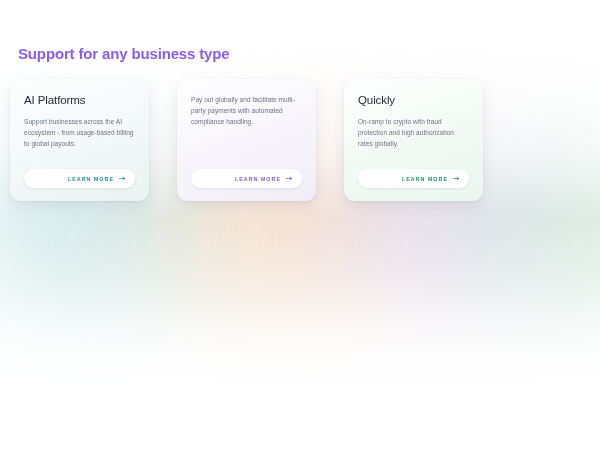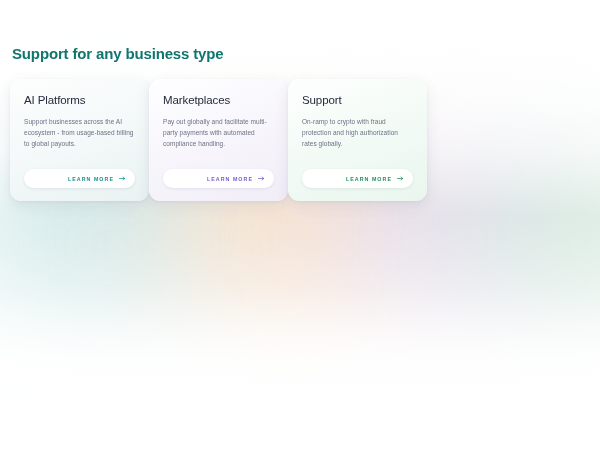--- a/index.html
+++ b/index.html
@@ -74,30 +74,30 @@
   #page {
     position: relative;
     z-index: 2;
     width: 600px;
     height: 450px;
     padding: 0 10px;
   }
 
   #page-title {
     margin-top: 45px;
-    margin-left: 2px;
+    margin-left: 8px;
     font-size: 15px;
     font-weight: bold;
-    color: #0f766e;
+    color: #8b5cf6;
     letter-spacing: -0.15px;
   }
 
   #card-grid {
     display: flex;
-    gap: 0;
+    gap: 28px;
     margin-top: 17px;
   }
 
   .card {
     position: relative;
     width: 139px;
     height: 122px;
     border-radius: 11px;
     padding: 15px 14px 0 14px;
     box-shadow: 0 5px 14px rgba(60,70,100,.10),
@@ -184,34 +184,33 @@
         <span class="learn-arrow">
           <svg width="7" height="5" viewBox="0 0 7 5" fill="none">
             <path d="M0.5 2.5 H5.6 M4 1 L5.9 2.5 L4 4" stroke-width="0.75" stroke-linecap="round" stroke-linejoin="round"></path>
           </svg>
         </span>
       </button>
     </div>
 
 
     <div class="card tint-lavender">
-      <div class="card-title">Marketplaces</div>
       <div class="card-desc">Pay out globally and facilitate multi-party payments with automated compliance handling.</div>
       <button class="learn-btn accent-purple">
         <span class="learn-label">LEARN MORE</span>
         <span class="learn-arrow">
           <svg width="7" height="5" viewBox="0 0 7 5" fill="none">
             <path d="M0.5 2.5 H5.6 M4 1 L5.9 2.5 L4 4" stroke-width="0.75" stroke-linecap="round" stroke-linejoin="round"></path>
           </svg>
         </span>
       </button>
     </div>
 
     <div class="card tint-mint">
-      <div class="card-title">Support</div>
+      <div class="card-title">Quickly</div>
       <div class="card-desc">On-ramp to crypto with fraud protection and high authorization rates globally.</div>
       <button class="learn-btn accent-green">
         <span class="learn-label">LEARN MORE</span>
         <span class="learn-arrow">
           <svg width="7" height="5" viewBox="0 0 7 5" fill="none">
             <path d="M0.5 2.5 H5.6 M4 1 L5.9 2.5 L4 4" stroke-width="0.75" stroke-linecap="round" stroke-linejoin="round"></path>
           </svg>
         </span>
       </button>
     </div>

